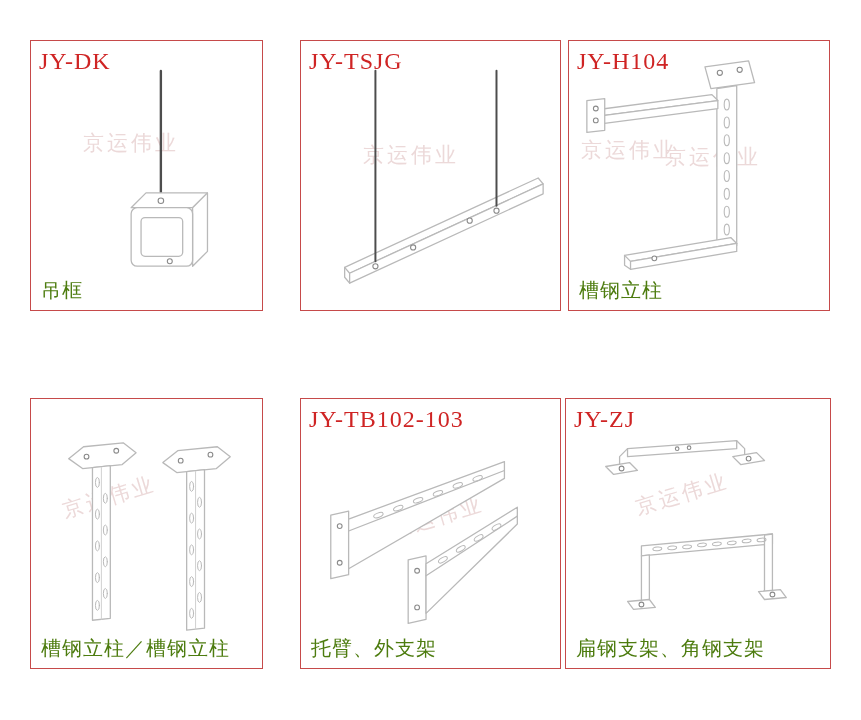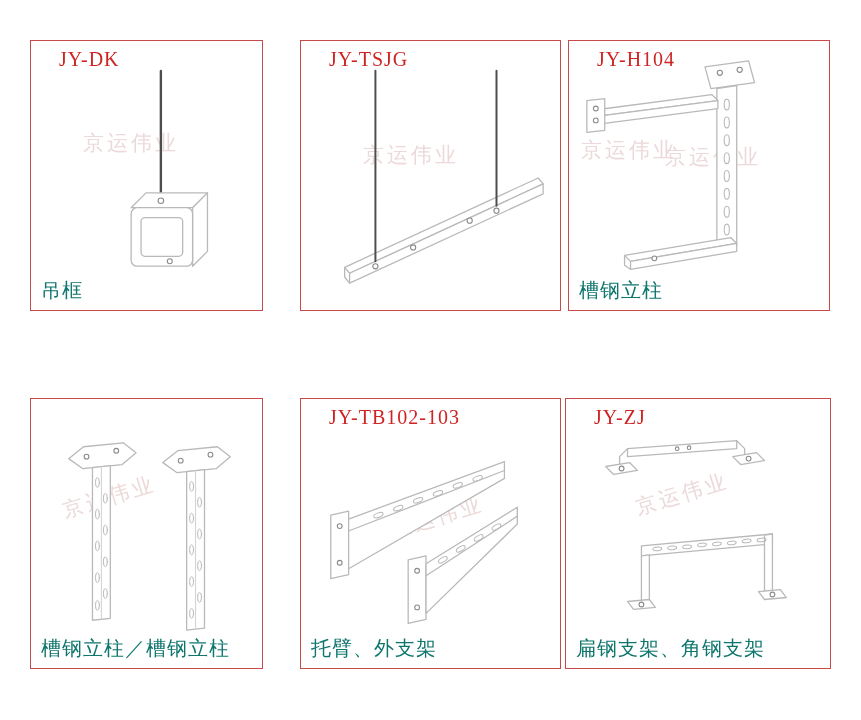--- a/index.html
+++ b/index.html
@@ -1,26 +1,26 @@
 <!DOCTYPE html>
 <html><head>
 <meta charset="utf-8">
 <style>
   * { margin:0; padding:0; box-sizing:border-box; }
   html, body { width:861px; height:720px; background:#ffffff; }
   body { font-family:"Liberation Serif","DejaVu Serif",serif; }
   .stage { position:relative; width:861px; height:720px; background:#ffffff; overflow:hidden; }
   .panel { position:absolute; border:1px solid #c64a4a; background:#ffffff; }
   .code {
-    position:absolute; top:7px; left:28px;
-    font-size:20px; color:#cf2424; letter-spacing:1px; white-space:nowrap;
+    position:absolute; top:7px; left:8px;
+    font-size:24px; color:#cf2424; letter-spacing:1px; white-space:nowrap;
   }
   .name {
     position:absolute; bottom:6px; left:10px;
-    font-size:20px; color:#0f766e; letter-spacing:1px; white-space:nowrap;
+    font-size:20px; color:#4d7c0f; letter-spacing:1px; white-space:nowrap;
   }
   .watermark {
     position:absolute; font-size:21px; color:#ecd9d9;
     letter-spacing:3px; white-space:nowrap; pointer-events:none;
   }
   .wm-tilt { transform:rotate(-17deg); transform-origin:left center; }
   svg.drawing { position:absolute; left:0; top:0; width:100%; height:100%; }
   svg { stroke-linejoin:round; stroke-linecap:round; }
 </style>
 </head>

